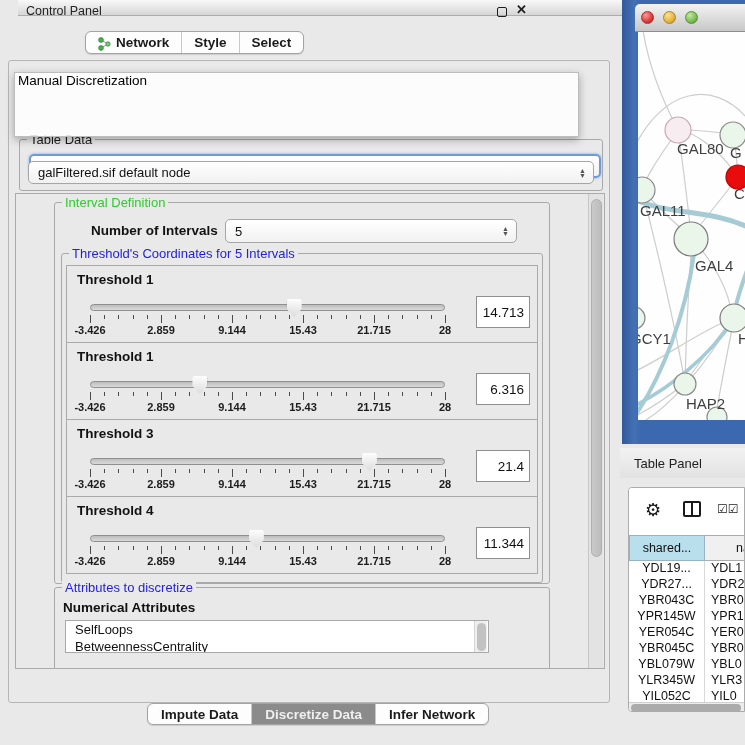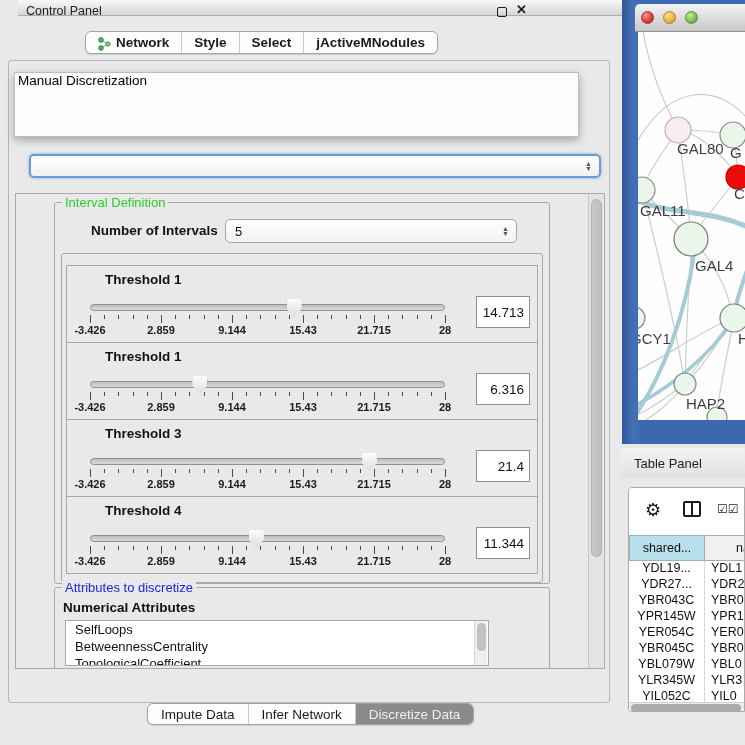--- a/index.html
+++ b/index.html
@@ -62,48 +62,48 @@
     background:linear-gradient(90deg,#C9C9C9,#BDBDBD); border-radius:6px; border:1px solid #AFAFAF; }
 
   #interval-group { left:38px; top:8px; width:496px; height:382px; }
   #num-label { position:absolute; left:36px; top:20px; font-size:13.5px; font-weight:bold; }
   #num-combo { left:170px; top:16px; width:292px; height:24px; }
 
   #thr-group { position:absolute; left:6px; top:50px; width:482px; height:330px; }
   #thr-rows { position:absolute; left:4px; top:12px; width:472px; }
   .thr-row { position:relative; width:472px; height:78px; border:1px solid #A9A9A9;
     margin-top:-1px; background:#E9E9E9; }
-  .thr-label { position:absolute; left:10px; top:6px; font-size:13.5px; font-weight:bold;margin-left:28px; }
+  .thr-label { position:absolute; left:10px; top:6px; font-size:13.5px; font-weight:bold; }
   .sl-track { position:absolute; left:23px; top:38px; width:355px; height:7px;
     border:1px solid #8F8F8F; border-radius:4px;
     background:linear-gradient(180deg,#BDBDBD,#DADADA); }
   .sl-thumb { position:absolute; top:-6px; width:15px; height:18px; margin-left:-8px;
     background:linear-gradient(180deg,#FDFDFD,#DCDCDC);
     clip-path:polygon(8% 0,92% 0,100% 12%,100% 55%,50% 100%,0 55%,0 12%);
     filter:drop-shadow(0 0 1px #777); }
   .sl-ticks { position:absolute; left:23px; top:49px; width:355px; height:9px; }
   .tick { position:absolute; top:0; width:1px; background:#4A4A4A; }
   .sl-labels { position:absolute; left:23px; top:58px; width:355px; height:12px; }
   .tlab { position:absolute; transform:translateX(-50%); font-size:11px; font-weight:bold; color:#1C1C1C; }
   .thr-value { position:absolute; left:409px; top:30px; width:54px; height:32px;
     border:1px solid #8F8F8F; background:#FFF; font-size:13.5px; text-align:right;
     padding-right:5px; font-family:"Liberation Sans",sans-serif; color:#111; }
 
   #attr-group { left:38px; top:393px; width:496px; height:90px; }
   #attr-header { position:absolute; left:8px; top:12px; font-size:13.5px; font-weight:bold; }
-  #attr-list { position:absolute; left:10px; top:32px; width:424px; height:46px;
+  #attr-list { position:absolute; left:10px; top:32px; width:424px; height:33px;
     background:#FFF; border:1px solid #A9A9A9; overflow:hidden; }
   .attr-item { font-size:13px; padding:1px 0 1px 9px; color:#111; }
   #attr-scroll { position:absolute; right:1px; top:0; width:13px; height:44px; background:#EFEFEF; border-left:1px solid #D5D5D5; }
   #attr-thumb { position:absolute; left:2px; top:2px; width:9px; height:28px; background:#C2C2C2; border-radius:5px; }
 
   
   #bottom-tabs { left:147px; top:703px; height:22px; display:flex; border:1px solid #A3A3A3;
     border-radius:6px; background:#FDFDFD; overflow:hidden; box-shadow:0 1px 1px rgba(0,0,0,.12); }
-  .btab { padding:3px 13px 0 13px; font-size:13.5px; font-weight:normal; color:#1B1B1B;
+  .btab { padding:3px 13px 0 13px; font-size:13.5px; font-weight:bold; color:#1B1B1B;
     border-right:1px solid #C9C9C9; }
   .btab:last-child { border-right:none; }
   .btab.sel { background:#8B8B8B; color:#EFEFEF; }
 
   
   #net-window { left:622px; top:0; width:123px; height:444px; background:#3B68AE;
     background:linear-gradient(90deg,#31599B 0,#4470B4 12px,#3B68AE 20px); }
   #net-titlebar { position:absolute; left:13px; top:4px; width:110px; height:28px;
     background:linear-gradient(180deg,#F3F3F3,#C7C7C7); border-bottom:1px solid #8E8E8E;
     border-radius:5px 0 0 0; }
@@ -157,49 +157,57 @@
       <circle cx="10" cy="8" r="2.2" fill="#7FC97F" stroke="#2E7D32" stroke-width="0.7"></circle>
     </svg>
     <span>Network</span>
   </div>
   <div class="ttab">
       <span>Style</span>
     </div>
   <div class="ttab">
       <span>Select</span>
     </div>
-  <div class="ttab">
-      <span>jActiveMNodules</span>
-    </div>
 </div>
 
 <div class="abs" id="main-panel">
 
   <div class="combo" id="algo-combo">
     <div class="spinner">
         <span>▲</span>
         <span>▼</span>
       </div>
   </div>
 
+  <div class="groupbox" style="left:10px; top:78px; width:584px; height:52px;">
+    <div class="gtitle dark">Table Data</div>
+    <div class="combo" style="left:8px; top:21px; width:566px; height:23px;">
+      <span>galFiltered.sif default node</span>
+      <div class="spinner">
+          <span>▲</span>
+          <span>▼</span>
+        </div>
+    </div>
+  </div>
 
   <div class="abs" id="scrollpanel" style="left:6px; top:132px;">
 
     <div class="groupbox" id="interval-group">
       <div class="gtitle green">Interval Definition</div>
       <div id="num-label">Number of Intervals</div>
       <div class="combo" id="num-combo">
         <span>5</span>
         <div class="spinner">
             <span>▲</span>
             <span>▼</span>
           </div>
       </div>
 
       <div class="groupbox" id="thr-group">
+        <div class="gtitle blue">Threshold's Coordinates for 5 Intervals</div>
         <div id="thr-rows">
             <div class="thr-row">
               <div class="thr-label">Threshold 1</div>
               <div class="sl-track">
                 <div class="sl-thumb" style="left: 57.7%;"></div>
               </div>
               <div class="sl-ticks">
                 <div class="tick" style="left: 0%; height: 8px;"></div>
                 <div class="tick" style="left: 4%; height: 4px;"></div>
                 <div class="tick" style="left: 8%; height: 4px;"></div>
@@ -388,22 +396,22 @@
     </div>
   </div>
 </div>
 
 <div class="abs" id="popup">
   <div class="popup-item">Manual Discretization</div>
 </div>
 
 <div class="abs" id="bottom-tabs">
   <div class="btab">Impute Data</div>
+  <div class="btab sel">Discretize Data</div>
   <div class="btab">Infer Network</div>
-  <div class="btab sel">Discretize Data</div>
 </div>
 
 <div class="abs" id="net-window">
   <div id="net-titlebar">
     <div class="tl" id="tl-red"></div>
     <div class="tl" id="tl-yellow"></div>
     <div class="tl" id="tl-green"></div>
   </div>
   <div id="net-canvas">
     <svg id="net-svg" width="107" height="388" viewBox="0 0 107 388">

